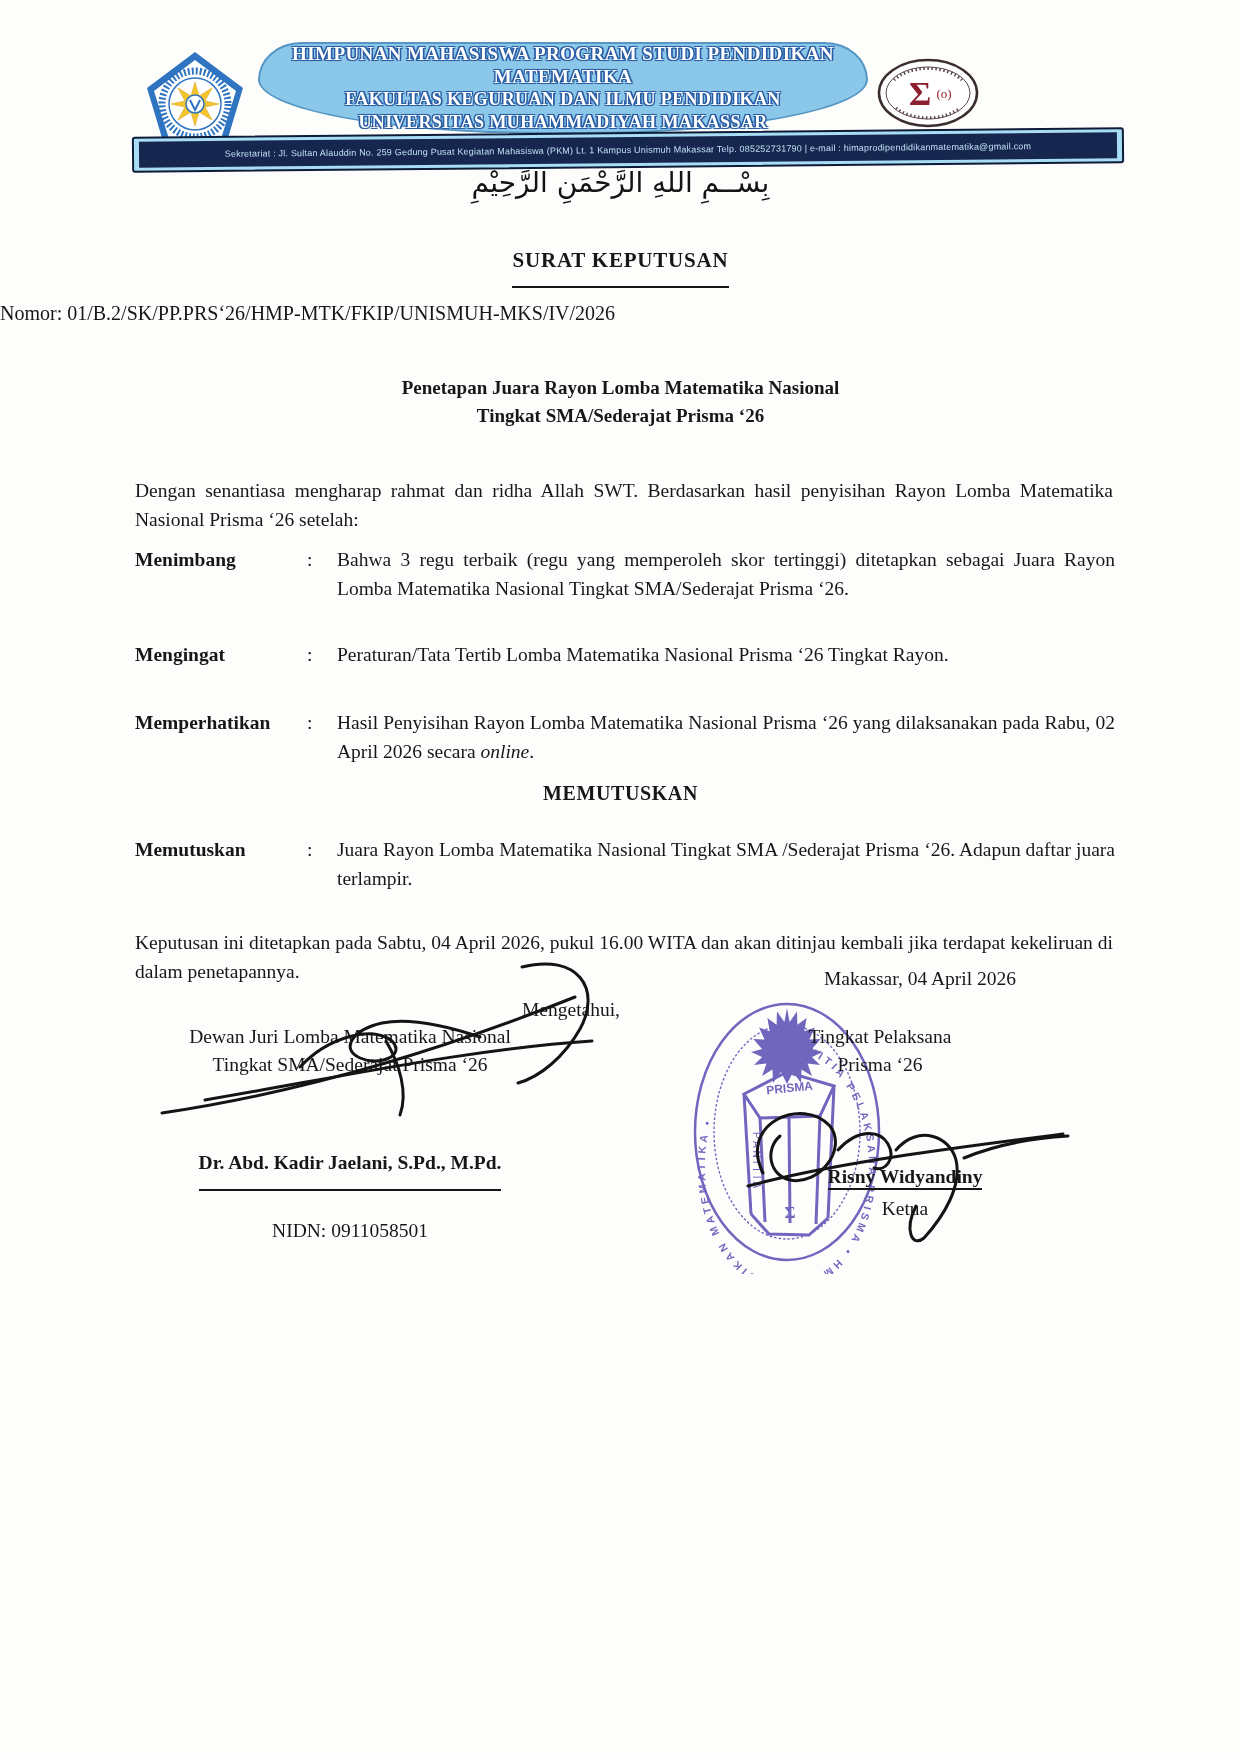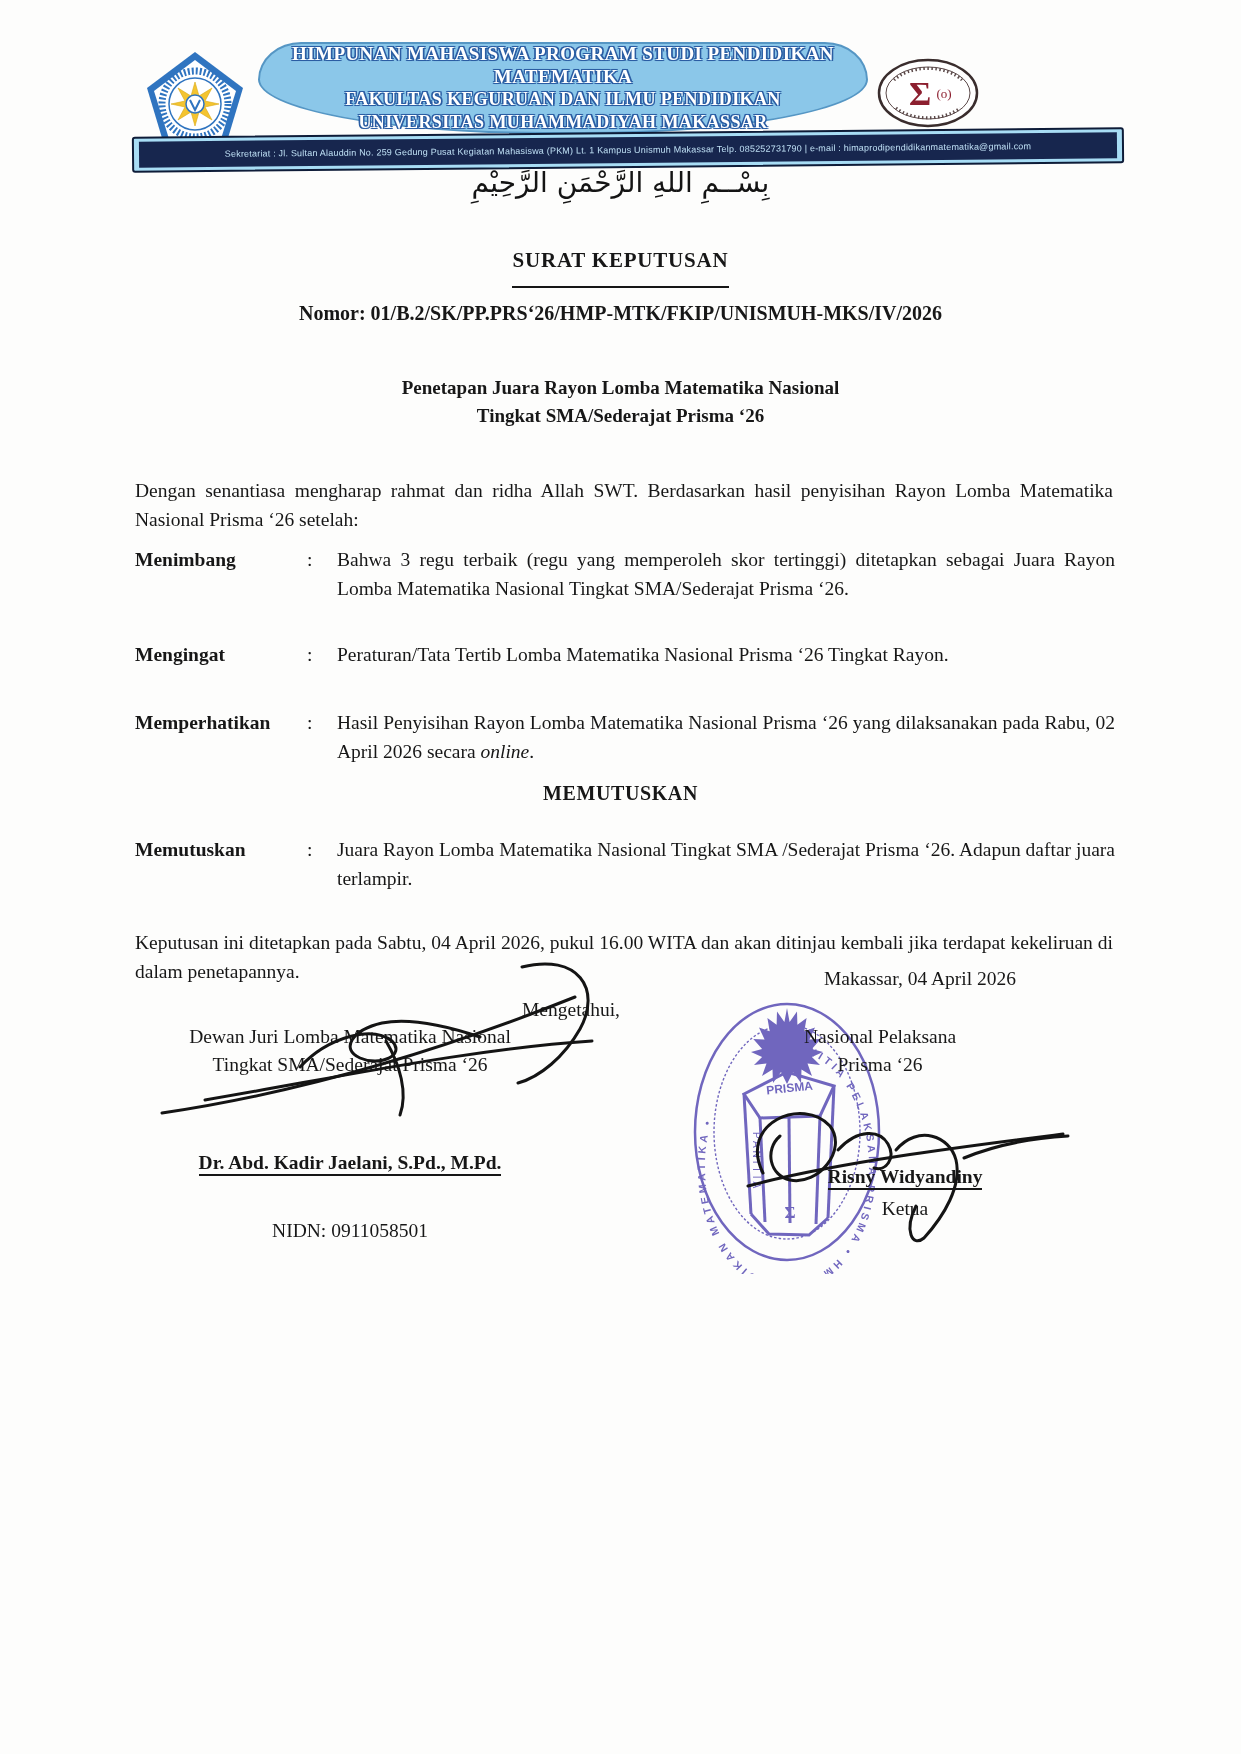--- a/index.html
+++ b/index.html
@@ -34,22 +34,22 @@
     width:100%;height:100%;background:#17264e;color:#bfe0f5;
     font-family:"Liberation Sans", sans-serif;font-size:9px;letter-spacing:.2px;
     display:flex;align-items:center;justify-content:center;white-space:nowrap;overflow:hidden;
   }
   
   .bismillah{position:absolute;top:166px;left:0;width:100%;text-align:center;
     font-size:28px;font-family:"DejaVu Sans", sans-serif;color:#141414;}
   .doc-title{position:absolute;top:248px;left:0;width:100%;text-align:center;
     font-size:21px;font-weight:bold;letter-spacing:.8px;}
   .doc-title span{border-bottom:2.5px solid #161616;padding-bottom:14px;}
-  .doc-nomor{position:absolute;top:302px;left:0;width:100%;text-align:center;
-    font-size:20px;font-weight:bold;}
+  .doc-nomor{position:absolute;top:302px;left:0;width:100%;text-align:left;
+    font-size:20px;font-weight:normal;}
   .tentang-label{position:absolute;top:350px;left:0;width:100%;text-align:center;
     font-size:19px;font-weight:bold;letter-spacing:.4px;}
   .tentang-1{position:absolute;top:377px;left:0;width:100%;text-align:center;
     font-size:19px;font-weight:bold;}
   .tentang-2{position:absolute;top:405px;left:0;width:100%;text-align:center;
     font-size:19px;font-weight:bold;}
   .para{font-size:19.5px;line-height:29px;text-align:justify;}
   .intro{position:absolute;top:456px;left:135px;width:978px;}
   .closing{position:absolute;top:908px;left:135px;width:978px;}
   .cons-row{position:absolute;left:135px;width:980px;display:flex;}
@@ -63,21 +63,21 @@
   .place-date{position:absolute;top:968px;left:760px;width:320px;text-align:center;
     font-size:19.5px;z-index:4;}
   .mengetahui{position:absolute;top:999px;left:420px;width:200px;text-align:right;
     font-size:19.5px;}
   .sig-l1{position:absolute;top:1026px;left:120px;width:460px;text-align:center;font-size:19.5px;}
   .sig-l2{position:absolute;top:1054px;left:120px;width:460px;text-align:center;font-size:19.5px;}
   .sig-r1{position:absolute;top:1026px;left:720px;width:320px;text-align:center;font-size:19.5px;z-index:4;}
   .sig-r2{position:absolute;top:1054px;left:720px;width:320px;text-align:center;font-size:19.5px;z-index:4;}
   .name-left{position:absolute;top:1152px;left:120px;width:460px;text-align:center;
     font-size:19.5px;font-weight:bold;z-index:5;}
-  .name-left span{border-bottom:2.5px solid #161616;padding-bottom:1px;}
+  .name-left span{border-bottom:2.5px solid #161616;padding-bottom:16px;}
   .nidn-left{position:absolute;top:1184px;left:120px;width:460px;text-align:center;font-size:19.5px;margin-top:36px;}
   .name-right{position:absolute;top:1166px;left:740px;width:330px;text-align:center;
     font-size:19.5px;font-weight:bold;z-index:6;}
   .name-right span{border-bottom:2.5px solid #161616;padding-bottom:1px;}
   .ketua-right{position:absolute;top:1198px;left:740px;width:330px;text-align:center;
     font-size:19.5px;z-index:6;}
   .sign-left-svg{position:absolute;left:150px;top:945px;width:450px;height:200px;z-index:5;}
   .sign-right-svg{position:absolute;left:718px;top:1088px;width:360px;height:165px;z-index:6;}
   .stamp-svg{position:absolute;left:672px;top:982px;width:230px;height:292px;z-index:3;
     mix-blend-mode:multiply;}
@@ -161,21 +161,21 @@
   </div>
 
   <p class="para closing">Keputusan ini ditetapkan pada Sabtu, 04 April 2026, pukul 16.00 WITA dan akan ditinjau kembali jika terdapat kekeliruan di dalam penetapannya.</p>
 
   <div class="place-date">Makassar, 04 April 2026</div>
 
   <div class="mengetahui">Mengetahui,</div>
   <div class="sig-l1">Dewan Juri Lomba Matematika Nasional</div>
   <div class="sig-l2">Tingkat SMA/Sederajat Prisma ‘26</div>
 
-  <div class="sig-r1">Nasional Pelaksana</div>
+  <div class="sig-r1">Tingkat Pelaksana</div>
   <div class="sig-r2">Prisma ‘26</div>
 
   <svg class="sign-left-svg" viewBox="0 0 450 200">
     <g fill="none" stroke="#141414" stroke-width="3" stroke-linecap="round">
       <path d="M12 168 C 120 152, 260 118, 425 52"></path>
       <path d="M55 155 C 190 132, 320 104, 442 96"></path>
       <path d="M150 122 C 178 92, 222 80, 242 96 C 256 110, 230 122, 210 113 C 190 104, 202 85, 232 78 C 262 72, 300 82, 330 92"></path>
       <path d="M372 22 C 428 8, 452 44, 430 84 C 414 112, 390 132, 368 138"></path>
       <path d="M236 96 C 250 120, 258 148, 250 170"></path>
     </g>

